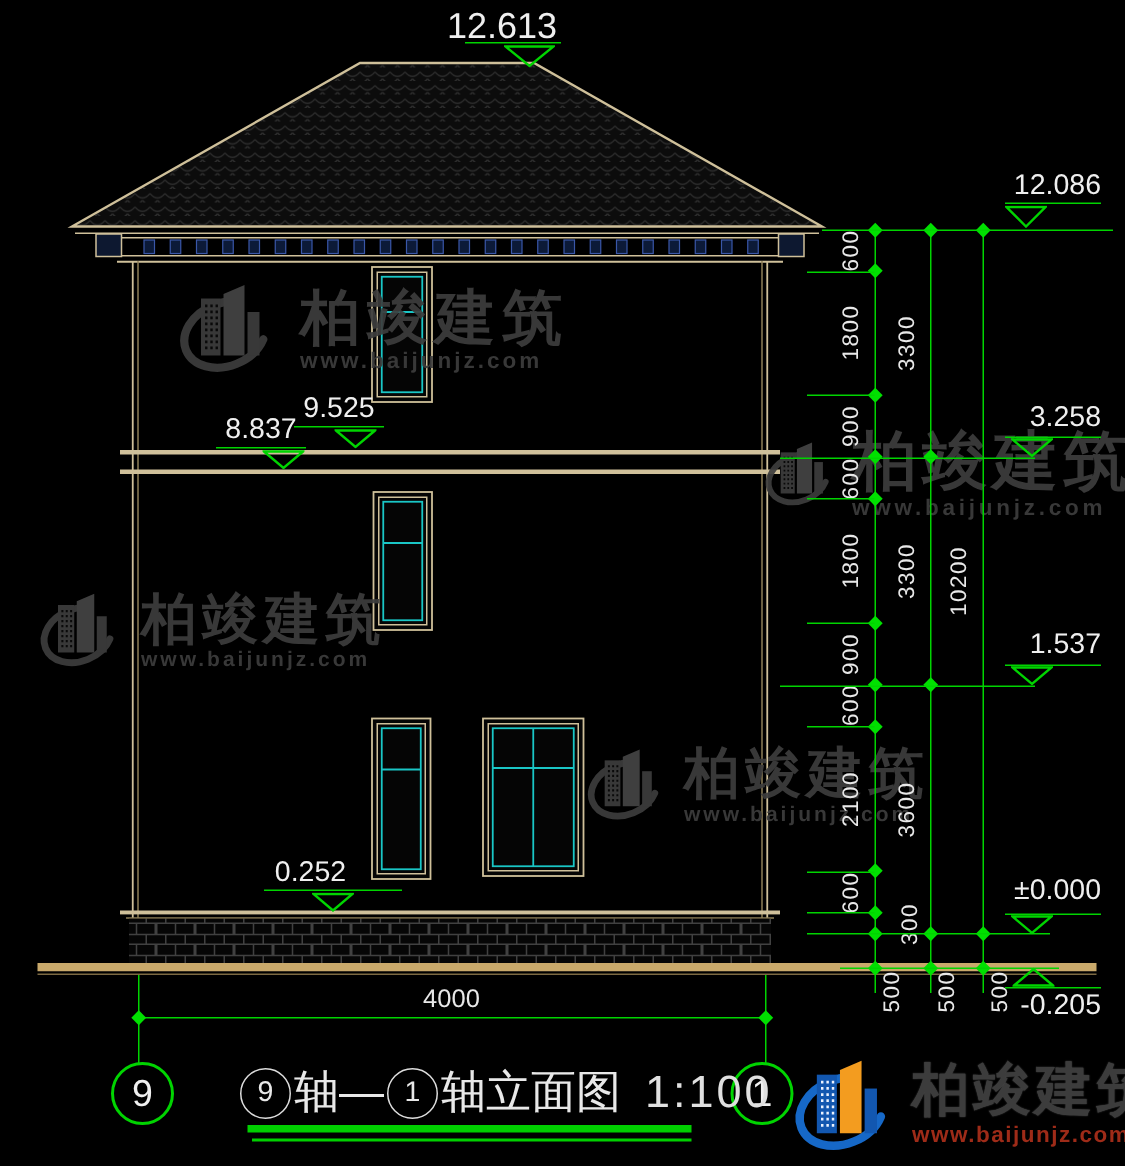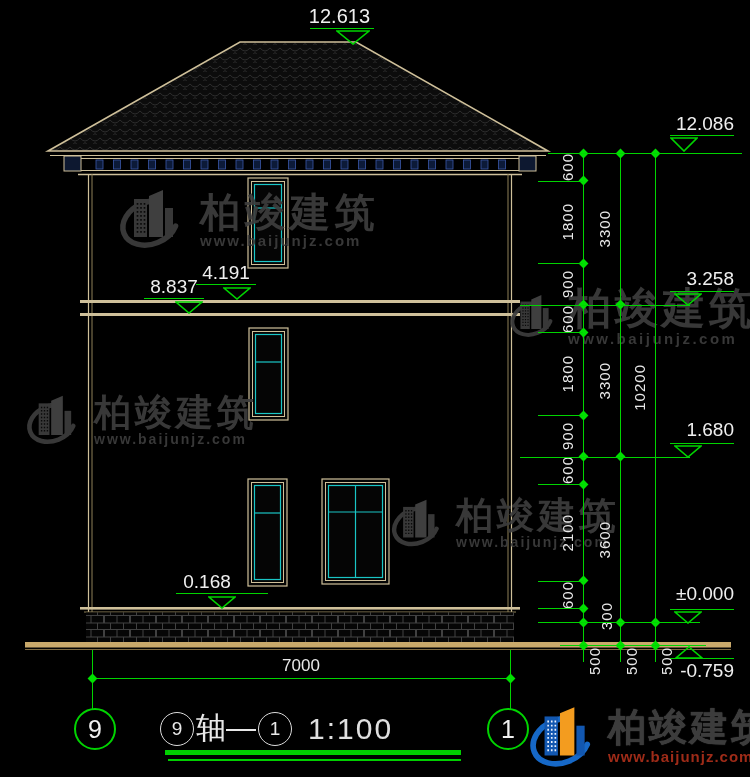--- a/index.html
+++ b/index.html
@@ -299,62 +299,62 @@
       <div class="hl" style="left: 548px; top: 153px; width: 194px;"></div>
       <div class="hl" style="left: 520px; top: 304.8px; width: 170px;"></div>
       <div class="hl" style="left: 520px; top: 456.6px; width: 170px;"></div>
       <div class="hl" style="left: 538px; top: 622.2px; width: 162px;"></div>
       <div class="hl" style="left: 560px; top: 645.2px; width: 146px;"></div>
       <div class="vl" style="left: 92px; top: 650px; height: 59px;"></div>
       <div class="vl" style="left: 510px; top: 650px; height: 59px;"></div>
       <div class="hl" style="left: 92px; top: 678px; width: 418px;"></div>
       <div class="tick" style="left: 88.5px; top: 674.5px;"></div>
       <div class="tick" style="left: 506.5px; top: 674.5px;"></div>
-      <div class="dimtxt c" style="left: 262px; top: 657px; width: 78px; font-size: 17px;">7000</div>
-      <div class="elevtxt r" style="left: 298px; top: 6px; width: 72px; font-size: 20px;">12.613</div>
+      <div class="dimtxt c" style="left: 262px; top: 657px; width: 78px; font-size: 17px;">4000</div>
+      <div class="elevtxt r" style="left: 298px; top: 6px; width: 72px; font-size: 24px;">12.613</div>
       <div class="hl" style="left: 310px; top: 28px; width: 64px;"></div>
       <div class="abs" style="left: 336px; top: 30px;"><svg width="34" height="15">
           <polygon points="1,1 33,1 17,14" fill="none" stroke="#00d400" stroke-width="1.6"></polygon>
         </svg></div>
       <div class="elevtxt r" style="left: 670px; top: 114px; width: 64px; font-size: 19px;">12.086</div>
       <div class="hl" style="left: 670px; top: 135px; width: 64px;"></div>
       <div class="abs" style="left: 670px; top: 137px;"><svg width="28" height="15">
           <polygon points="1,1 27,1 14,14" fill="none" stroke="#00d400" stroke-width="1.6"></polygon>
         </svg></div>
-      <div class="elevtxt c" style="left: 196px; top: 263px; width: 60px; font-size: 19px;">4.191</div>
+      <div class="elevtxt c" style="left: 196px; top: 263px; width: 60px; font-size: 19px;">9.525</div>
       <div class="hl" style="left: 196px; top: 284px; width: 60px;"></div>
       <div class="abs" style="left: 223px; top: 286px;"><svg width="28" height="13">
           <polygon points="1,1 27,1 14,12" fill="none" stroke="#00d400" stroke-width="1.6"></polygon>
         </svg></div>
       <div class="elevtxt c" style="left: 144px; top: 277px; width: 60px; font-size: 19px;">8.837</div>
       <div class="hl" style="left: 144px; top: 298px; width: 60px;"></div>
       <div class="abs" style="left: 175px; top: 300px;"><svg width="28" height="13">
           <polygon points="1,1 27,1 14,12" fill="none" stroke="#00d400" stroke-width="1.6"></polygon>
         </svg></div>
       <div class="elevtxt r" style="left: 670px; top: 269px; width: 64px; font-size: 19px;">3.258</div>
       <div class="hl" style="left: 670px; top: 291px; width: 64px;"></div>
       <div class="abs" style="left: 674px; top: 292px;"><svg width="28" height="13">
           <polygon points="1,1 27,1 14,12" fill="none" stroke="#00d400" stroke-width="1.6"></polygon>
         </svg></div>
-      <div class="elevtxt r" style="left: 670px; top: 420px; width: 64px; font-size: 19px;">1.680</div>
+      <div class="elevtxt r" style="left: 670px; top: 420px; width: 64px; font-size: 19px;">1.537</div>
       <div class="hl" style="left: 670px; top: 443px; width: 64px;"></div>
       <div class="abs" style="left: 674px; top: 444px;"><svg width="28" height="13">
           <polygon points="1,1 27,1 14,12" fill="none" stroke="#00d400" stroke-width="1.6"></polygon>
         </svg></div>
-      <div class="elevtxt c" style="left: 176px; top: 572px; width: 62px; font-size: 19px;">0.168</div>
+      <div class="elevtxt c" style="left: 176px; top: 572px; width: 62px; font-size: 19px;">0.252</div>
       <div class="hl" style="left: 176px; top: 593px; width: 92px;"></div>
       <div class="abs" style="left: 208px; top: 595px;"><svg width="28" height="13">
           <polygon points="1,1 27,1 14,12" fill="none" stroke="#00d400" stroke-width="1.6"></polygon>
         </svg></div>
       <div class="elevtxt r" style="left: 664px; top: 584px; width: 70px; font-size: 19px;">±0.000</div>
       <div class="hl" style="left: 670px; top: 609px; width: 64px;"></div>
       <div class="abs" style="left: 674px; top: 610px;"><svg width="28" height="13">
           <polygon points="1,1 27,1 14,12" fill="none" stroke="#00d400" stroke-width="1.6"></polygon>
         </svg></div>
-      <div class="elevtxt r" style="left: 664px; top: 661px; width: 70px; font-size: 19px;">-0.759</div>
+      <div class="elevtxt r" style="left: 664px; top: 661px; width: 70px; font-size: 19px;">-0.205</div>
       <div class="hl" style="left: 670px; top: 658px; width: 64px;"></div>
       <div class="abs" style="left: 675px; top: 645px;"><svg width="28" height="13">
           <polygon points="1,12 27,12 14,1" fill="none" stroke="#00d400" stroke-width="1.6"></polygon>
         </svg></div>
     </div>
 
   <div class="bubble" style="left:74px;top:708px">
     <span>9</span>
   </div>
   <div class="bubble" style="left:487px;top:708px">
@@ -362,20 +362,21 @@
   </div>
 
   <div id="titlebar">
     <span class="circled">
         <span>9</span>
       </span>
       <span>轴—</span>
       <span class="circled">
         <span>1</span>
       </span>
+      <span>轴立面图</span>
       <span id="title-scale">1:100</span>
   </div>
   <div class="bar" style="left:165px;top:750px;width:296px;height:5px"></div>
   <div class="bar" style="left:168px;top:759px;width:293px;height:1.8px"></div>
 
   <div id="footer-brand" style="left:522px;top:700px">
     <span class="brand-logo" style="width:78px;height:74px"><svg viewBox="0 0 72 72" width="100%" height="100%">
     <ellipse cx="36" cy="40" rx="28" ry="21" fill="none" stroke="#1668c7" stroke-width="5.5" transform="rotate(-22 36 40)" stroke-dasharray="118 40" stroke-dashoffset="-14" stroke-linecap="round"></ellipse>
     <rect x="20" y="16" width="13" height="38" fill="#1257b0"></rect>
     <path d="M35 13 L49 7 L49 54 L35 54 Z" fill="#f39c1f"></path>

